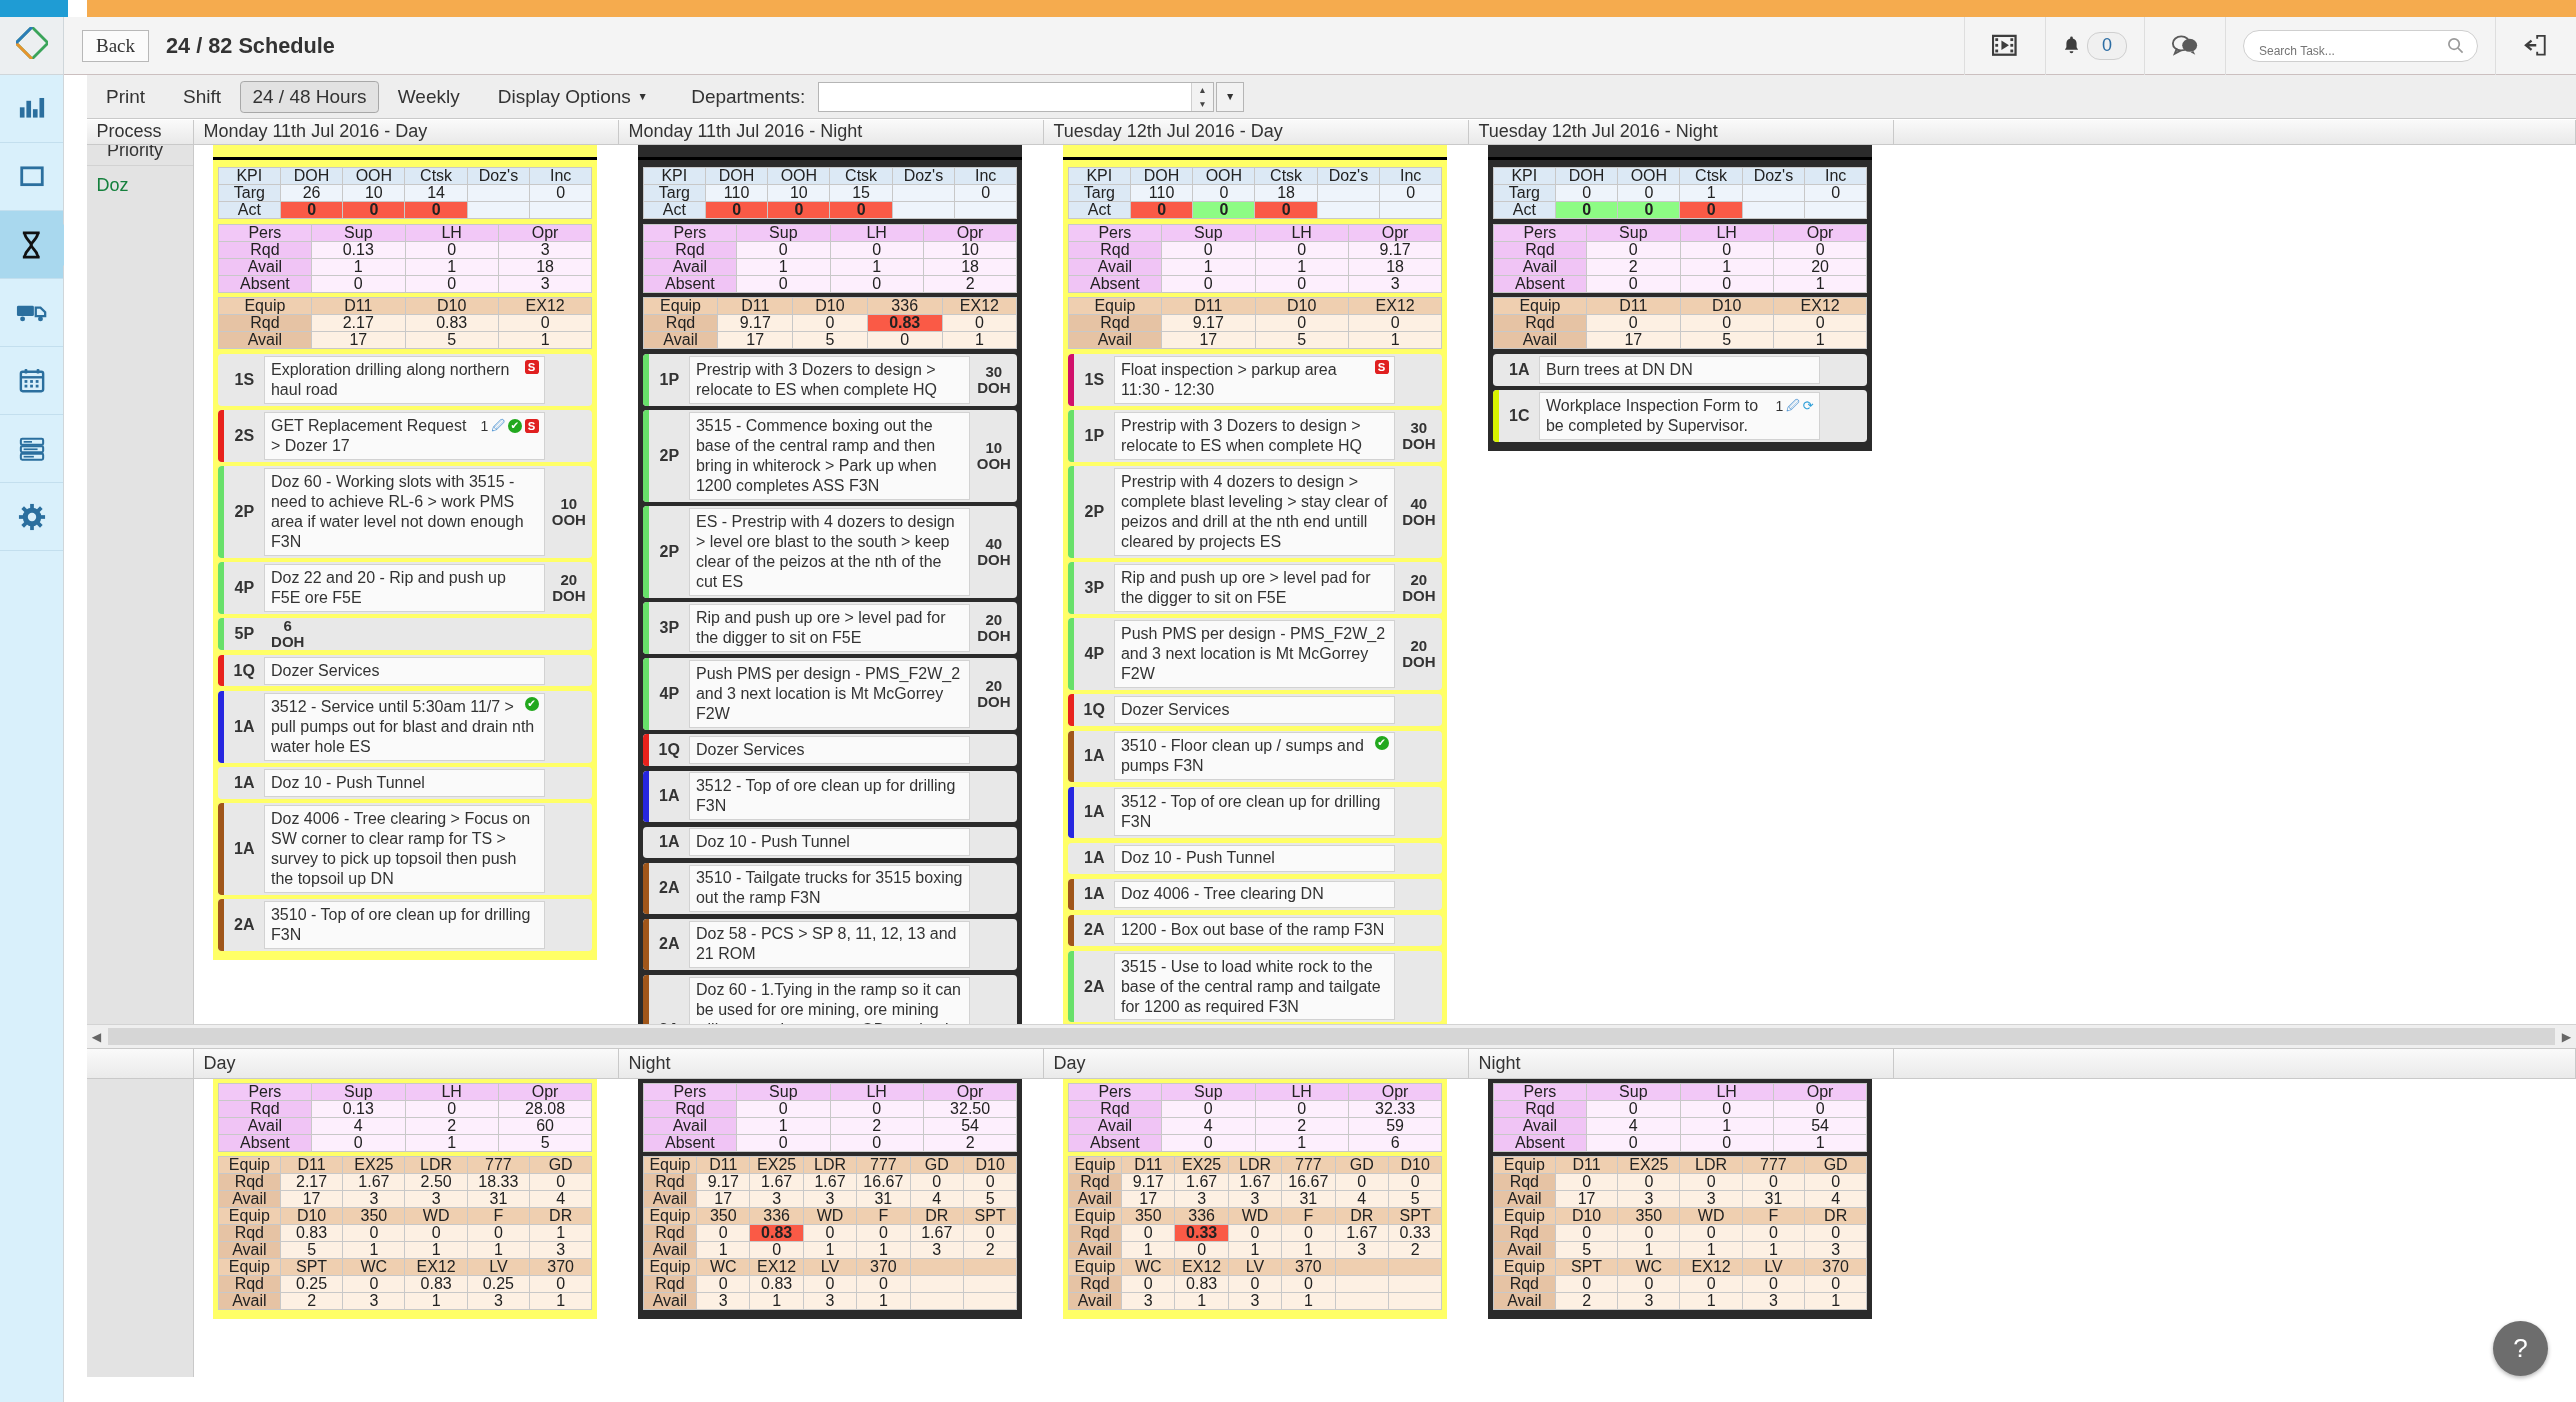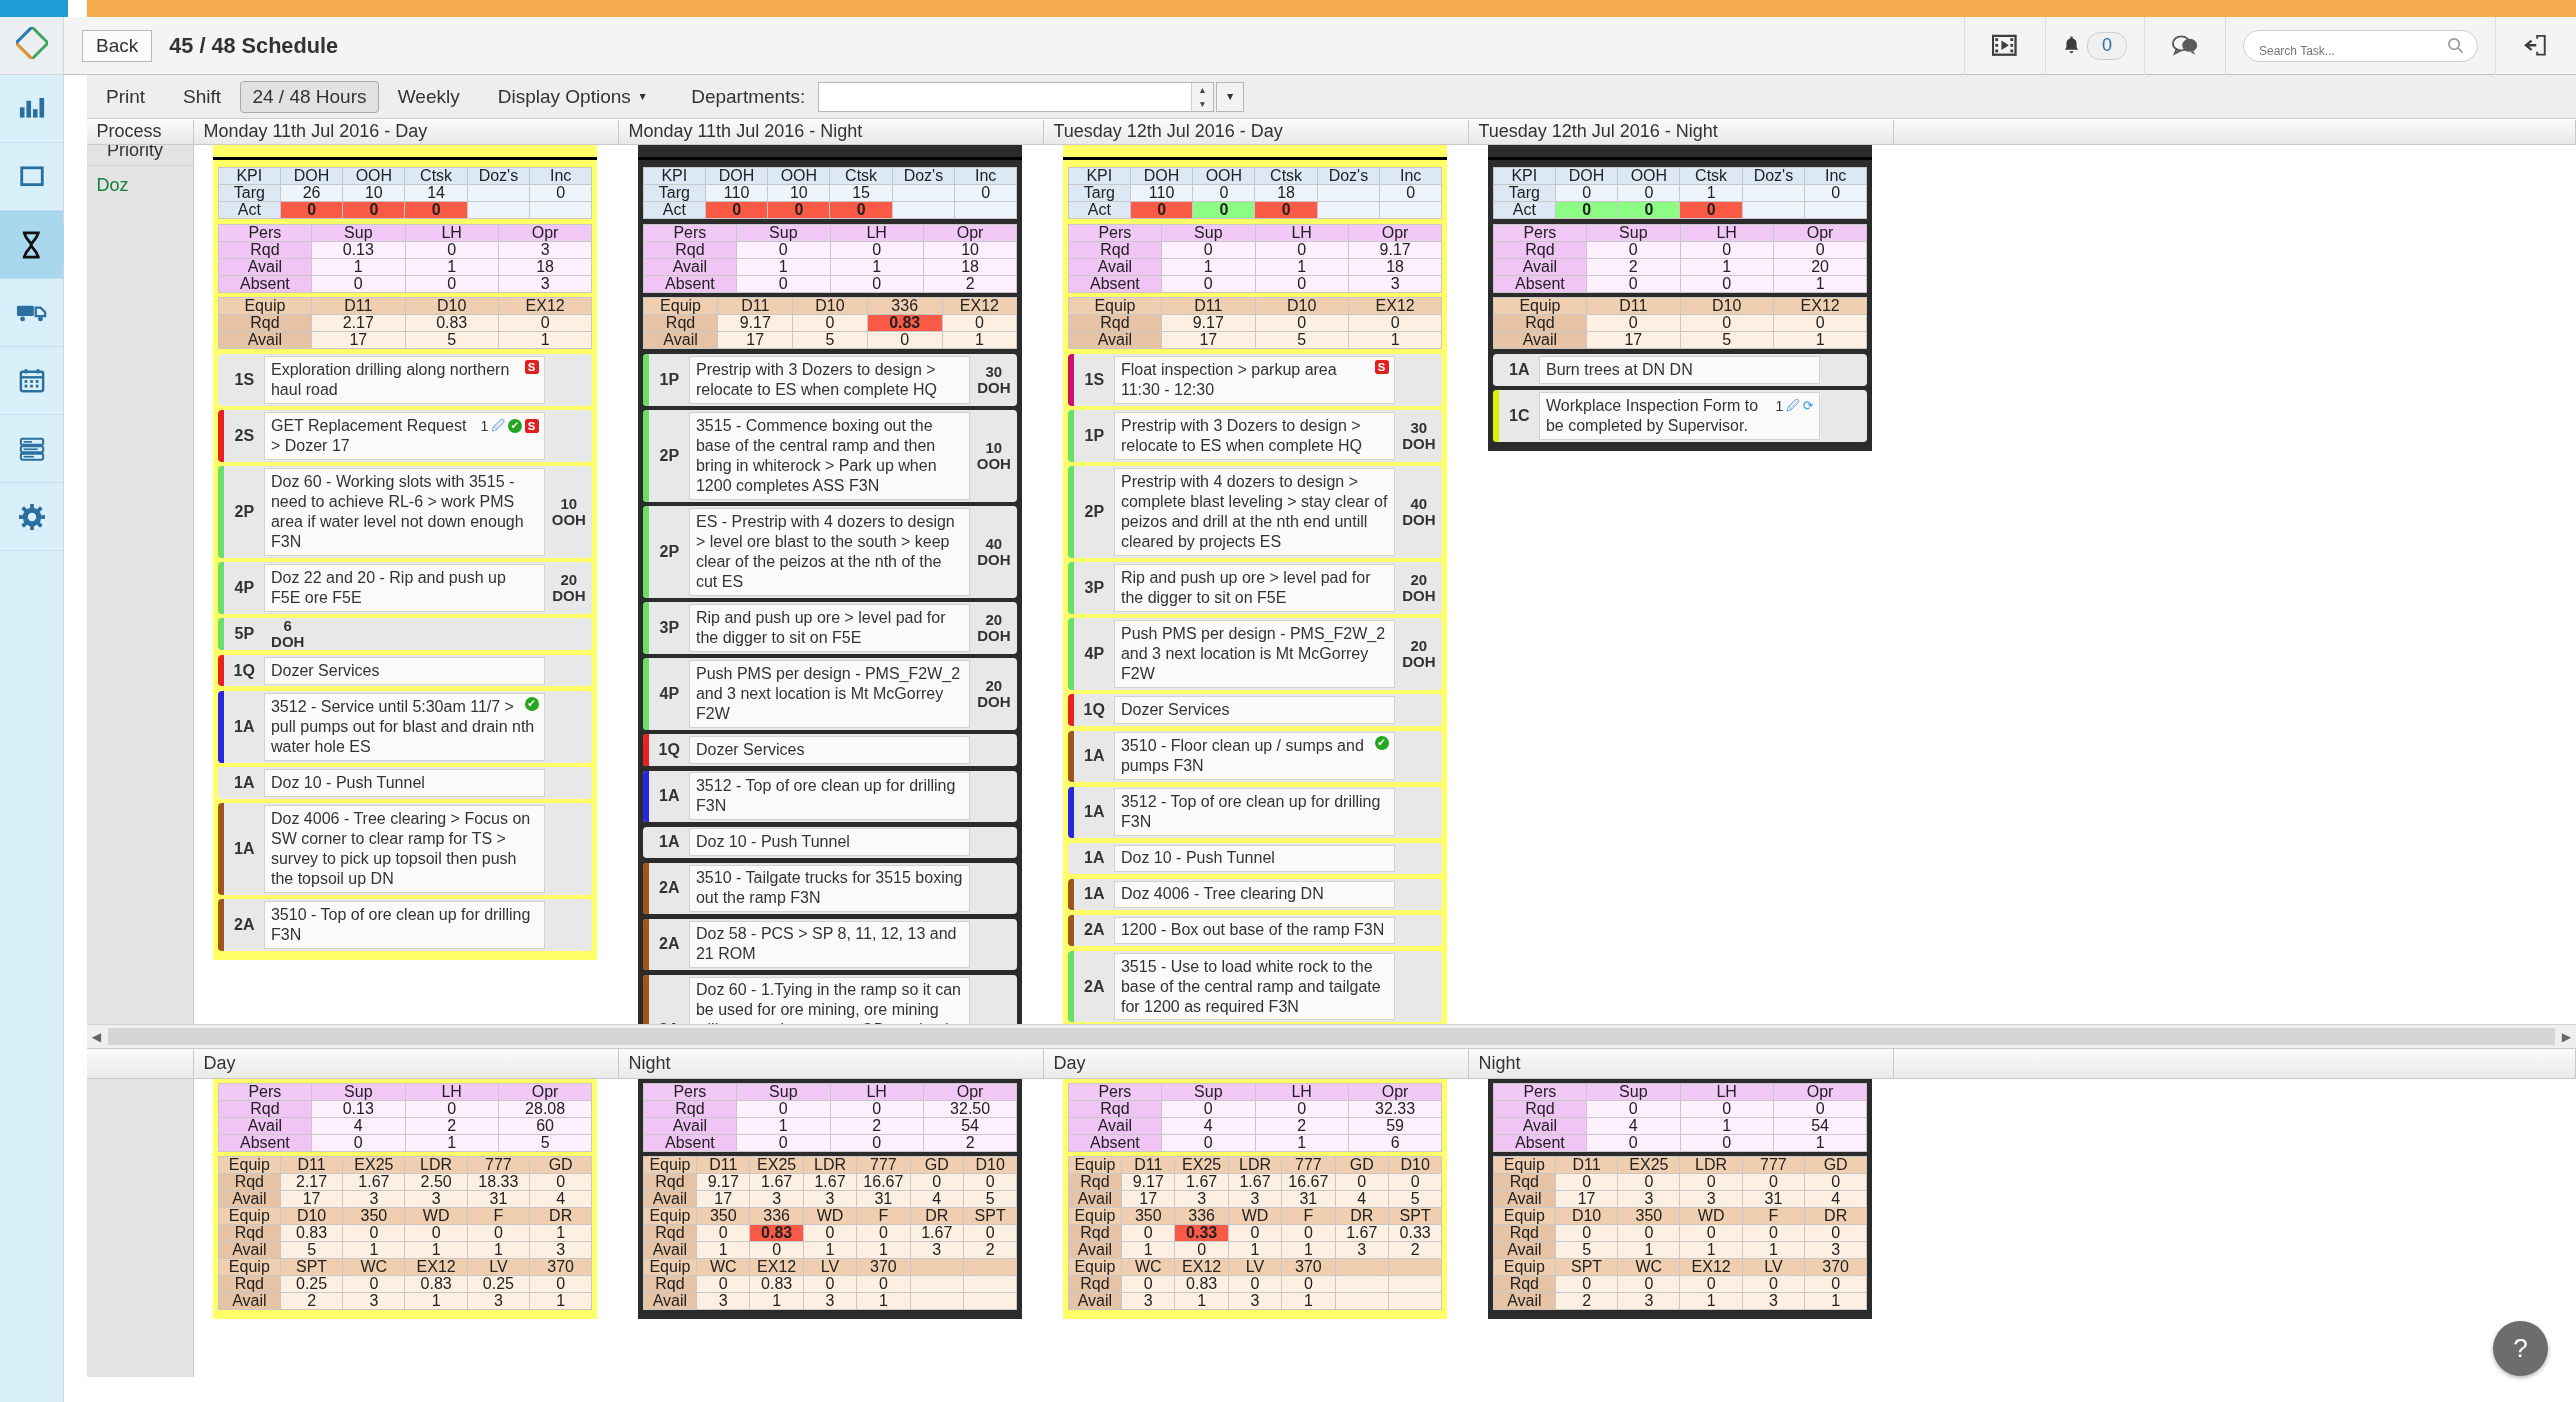--- a/index.html
+++ b/index.html
@@ -23,21 +23,21 @@
   .rail-item.active:after{
     content:""; position:absolute; right:-21px; top:13px; width:0;height:0;
     border-top:21px solid transparent; border-bottom:21px solid transparent; border-left:21px solid #a9d8ee;
   }
   .rail-item svg { display:block; }
 
   
   .header { position:absolute; left:64px; top:17px; right:0; height:58px; background:#f4f4f4; border-bottom:0.9px solid #cbbfbf; display:flex; align-items:center; }
   .back-btn {
     margin-left:18px; height:32px; padding:0 13px; background:#fbfbfb; border:0.9px solid #b8b8b8; border-radius:0;
-    font-size:19px; color:#333; display:flex; align-items:center; cursor:pointer;
+    font-size:19px; color:#333; display:flex; align-items:center; cursor:pointer;font-family:Liberation Serif, serif;
   }
   .page-title { margin-left:17px; font-size:21.7px; font-weight:bold; color:#333; }
   .header-right { margin-left:auto; display:flex; align-items:center; height:58px; }
   .hr-cell { height:58px; min-width:81px; padding:0 17px; display:flex; align-items:center; justify-content:center; border-left:0.9px solid #dedede; cursor:pointer;}
   .badge-pill { margin-left:7.5px; min-width:40px; height:28px; border:0.9px solid #cfcfcf; border-radius:13px; background:#f0f0f0;
     display:flex; align-items:center; justify-content:center; font-size:18px; color:#2b6ca3; }
   .searchbox { width:235px; height:32px; border:0.9px solid #cfcfcf; border-radius:16px; background:#fff;
     display:flex; align-items:center; padding:0 13px; }
   .searchbox input { border:0; outline:0; flex:1; font-size:12px; color:#6d28d9; font-family:"Liberation Sans", sans-serif; background:transparent;margin-top:11px;}
 
@@ -235,21 +235,21 @@
             <line x1="25" y1="5" x2="21.5" y2="8.5"></line>
             <line x1="8.5" y1="21.5" x2="5" y2="25"></line>
           </g>
         </svg>
       </span>
     </div>
   </div>
 
 <div class="header">
   <div class="back-btn">Back</div>
-  <div class="page-title">45 / 48 Schedule</div>
+  <div class="page-title">24 / 82 Schedule</div>
   <div class="header-right">
     <div class="hr-cell">
       <svg width="24.5" height="22.6" viewBox="0 0 26 24">
           <rect x="1" y="2" width="24" height="20" fill="none" stroke="#3d3d3d" stroke-width="2.4"></rect>
           <rect x="3.5" y="4.5" width="3" height="3" fill="#3d3d3d"></rect>
           <rect x="3.5" y="10.5" width="3" height="3" fill="#3d3d3d"></rect>
           <rect x="3.5" y="16.5" width="3" height="3" fill="#3d3d3d"></rect>
           <rect x="19.5" y="4.5" width="3" height="3" fill="#3d3d3d"></rect>
           <rect x="19.5" y="10.5" width="3" height="3" fill="#3d3d3d"></rect>
           <rect x="19.5" y="16.5" width="3" height="3" fill="#3d3d3d"></rect>

